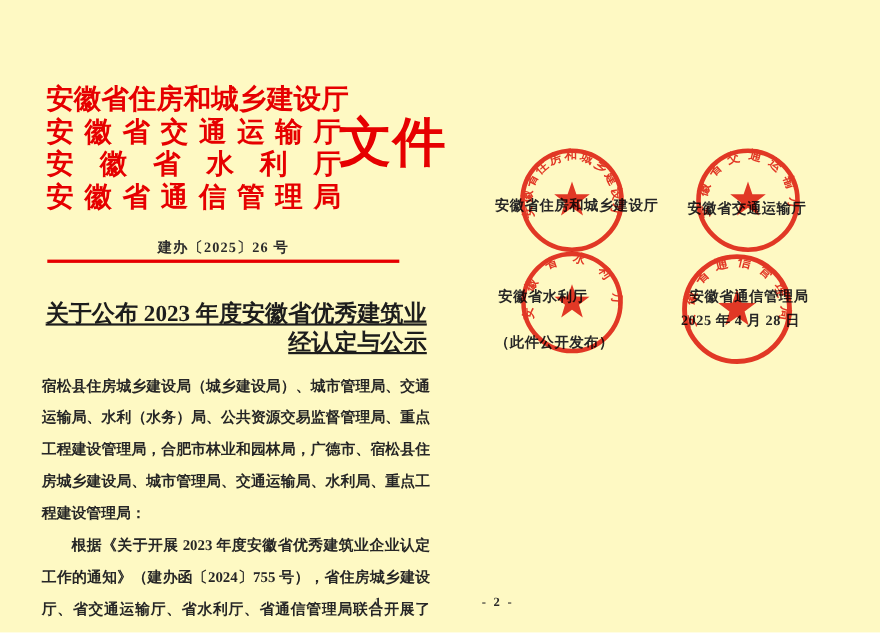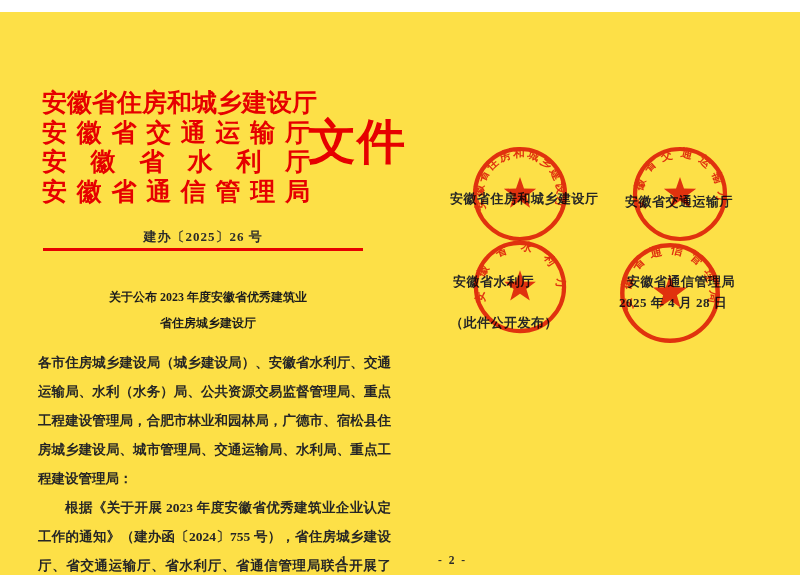--- a/index.html
+++ b/index.html
@@ -2,21 +2,21 @@
 <html><head>
 <meta charset="utf-8">
 <style>
   * { margin: 0; padding: 0; box-sizing: border-box; }
   html, body { width: 800px; height: 575px; overflow: hidden; }
   body {
     background: #ffffff;
     font-family: "Liberation Serif", "DejaVu Serif", serif;
     position: relative;
   }
-  .sheet { position: absolute; inset: 0; background: #fde047; margin-top: 12px; }
+  .sheet { position: absolute; inset: 0; background: #fef9c3; }
 
   
   .agencies {
     position: absolute; left: 42px; top: 76px; width: 268px;
     color: #e60000; font-weight: bold; font-size: 25px; line-height: 29.5px;
   }
   .agency-line {
     width: 268px; text-align: justify; text-align-last: justify;
     text-justify: inter-character; white-space: nowrap;
   }
@@ -31,22 +31,23 @@
     letter-spacing: 1px;
   }
   .red-rule {
     position: absolute; left: 43px; top: 236px; width: 320px; height: 3px;
     background: #e60000;
   }
 
   
   .title-block {
     position: absolute; left: 28px; top: 272px; width: 360px;
-    text-align: center; color: #1d1d1d; font-weight: bold; font-size: 12px;
+    text-align: right; color: #1d1d1d; font-weight: bold; font-size: 21px;
     line-height: 26px;
+    text-decoration: underline;
   }
 
   
   .body-block {
     position: absolute; left: 38px; top: 336px; width: 353px;
     color: #262626; font-size: 13.5px; font-weight: 600; line-height: 29px;
     text-align: justify; text-justify: inter-character;
   }
   .body-block p.indent { text-indent: 2em; }
 
@@ -90,25 +91,25 @@
     <div class="agency-line">安徽省水利厅</div>
     <div class="agency-line">安徽省通信管理局</div>
   </div>
   <div class="doc-word">文件</div>
 
   <div class="doc-number">建办〔2025〕26 号</div>
   <div class="red-rule"></div>
 
   <div class="title-block">
     <div>关于公布 2023 年度安徽省优秀建筑业</div>
-    <div>省住房城乡建设厅</div>
+    <div>经认定与公示</div>
   </div>
 
   <div class="body-block">
-    <p>各市住房城乡建设局（城乡建设局）、安徽省水利厅、交通运输局、水利（水务）局、公共资源交易监督管理局、重点工程建设管理局，合肥市林业和园林局，广德市、宿松县住房城乡建设局、城市管理局、交通运输局、水利局、重点工程建设管理局：</p>
+    <p>宿松县住房城乡建设局（城乡建设局）、城市管理局、交通运输局、水利（水务）局、公共资源交易监督管理局、重点工程建设管理局，合肥市林业和园林局，广德市、宿松县住房城乡建设局、城市管理局、交通运输局、水利局、重点工程建设管理局：</p>
     <p class="indent">根据《关于开展 2023 年度安徽省优秀建筑业企业认定工作的通知》（建办函〔2024〕755 号），省住房城乡建设厅、省交通运输厅、省水利厅、省通信管理局联合开展了 2023 年度安徽省优秀建筑业企业认定工作。经认定与公示，共有 447 家企业被认定为 2023 年度安徽省优秀建筑业企业，现予公布。</p>
   </div>
 
   <div class="sig-text sig-name-1">安徽省住房和城乡建设厅</div>
   <div class="sig-text sig-name-2">安徽省交通运输厅</div>
   <div class="sig-text sig-name-3">安徽省水利厅</div>
   <div class="sig-text sig-name-4">安徽省通信管理局</div>
   <div class="sig-text sig-date-4">2025 年 4 月 28 日</div>
   <div class="sig-text public-note">（此件公开发布）</div>
 

